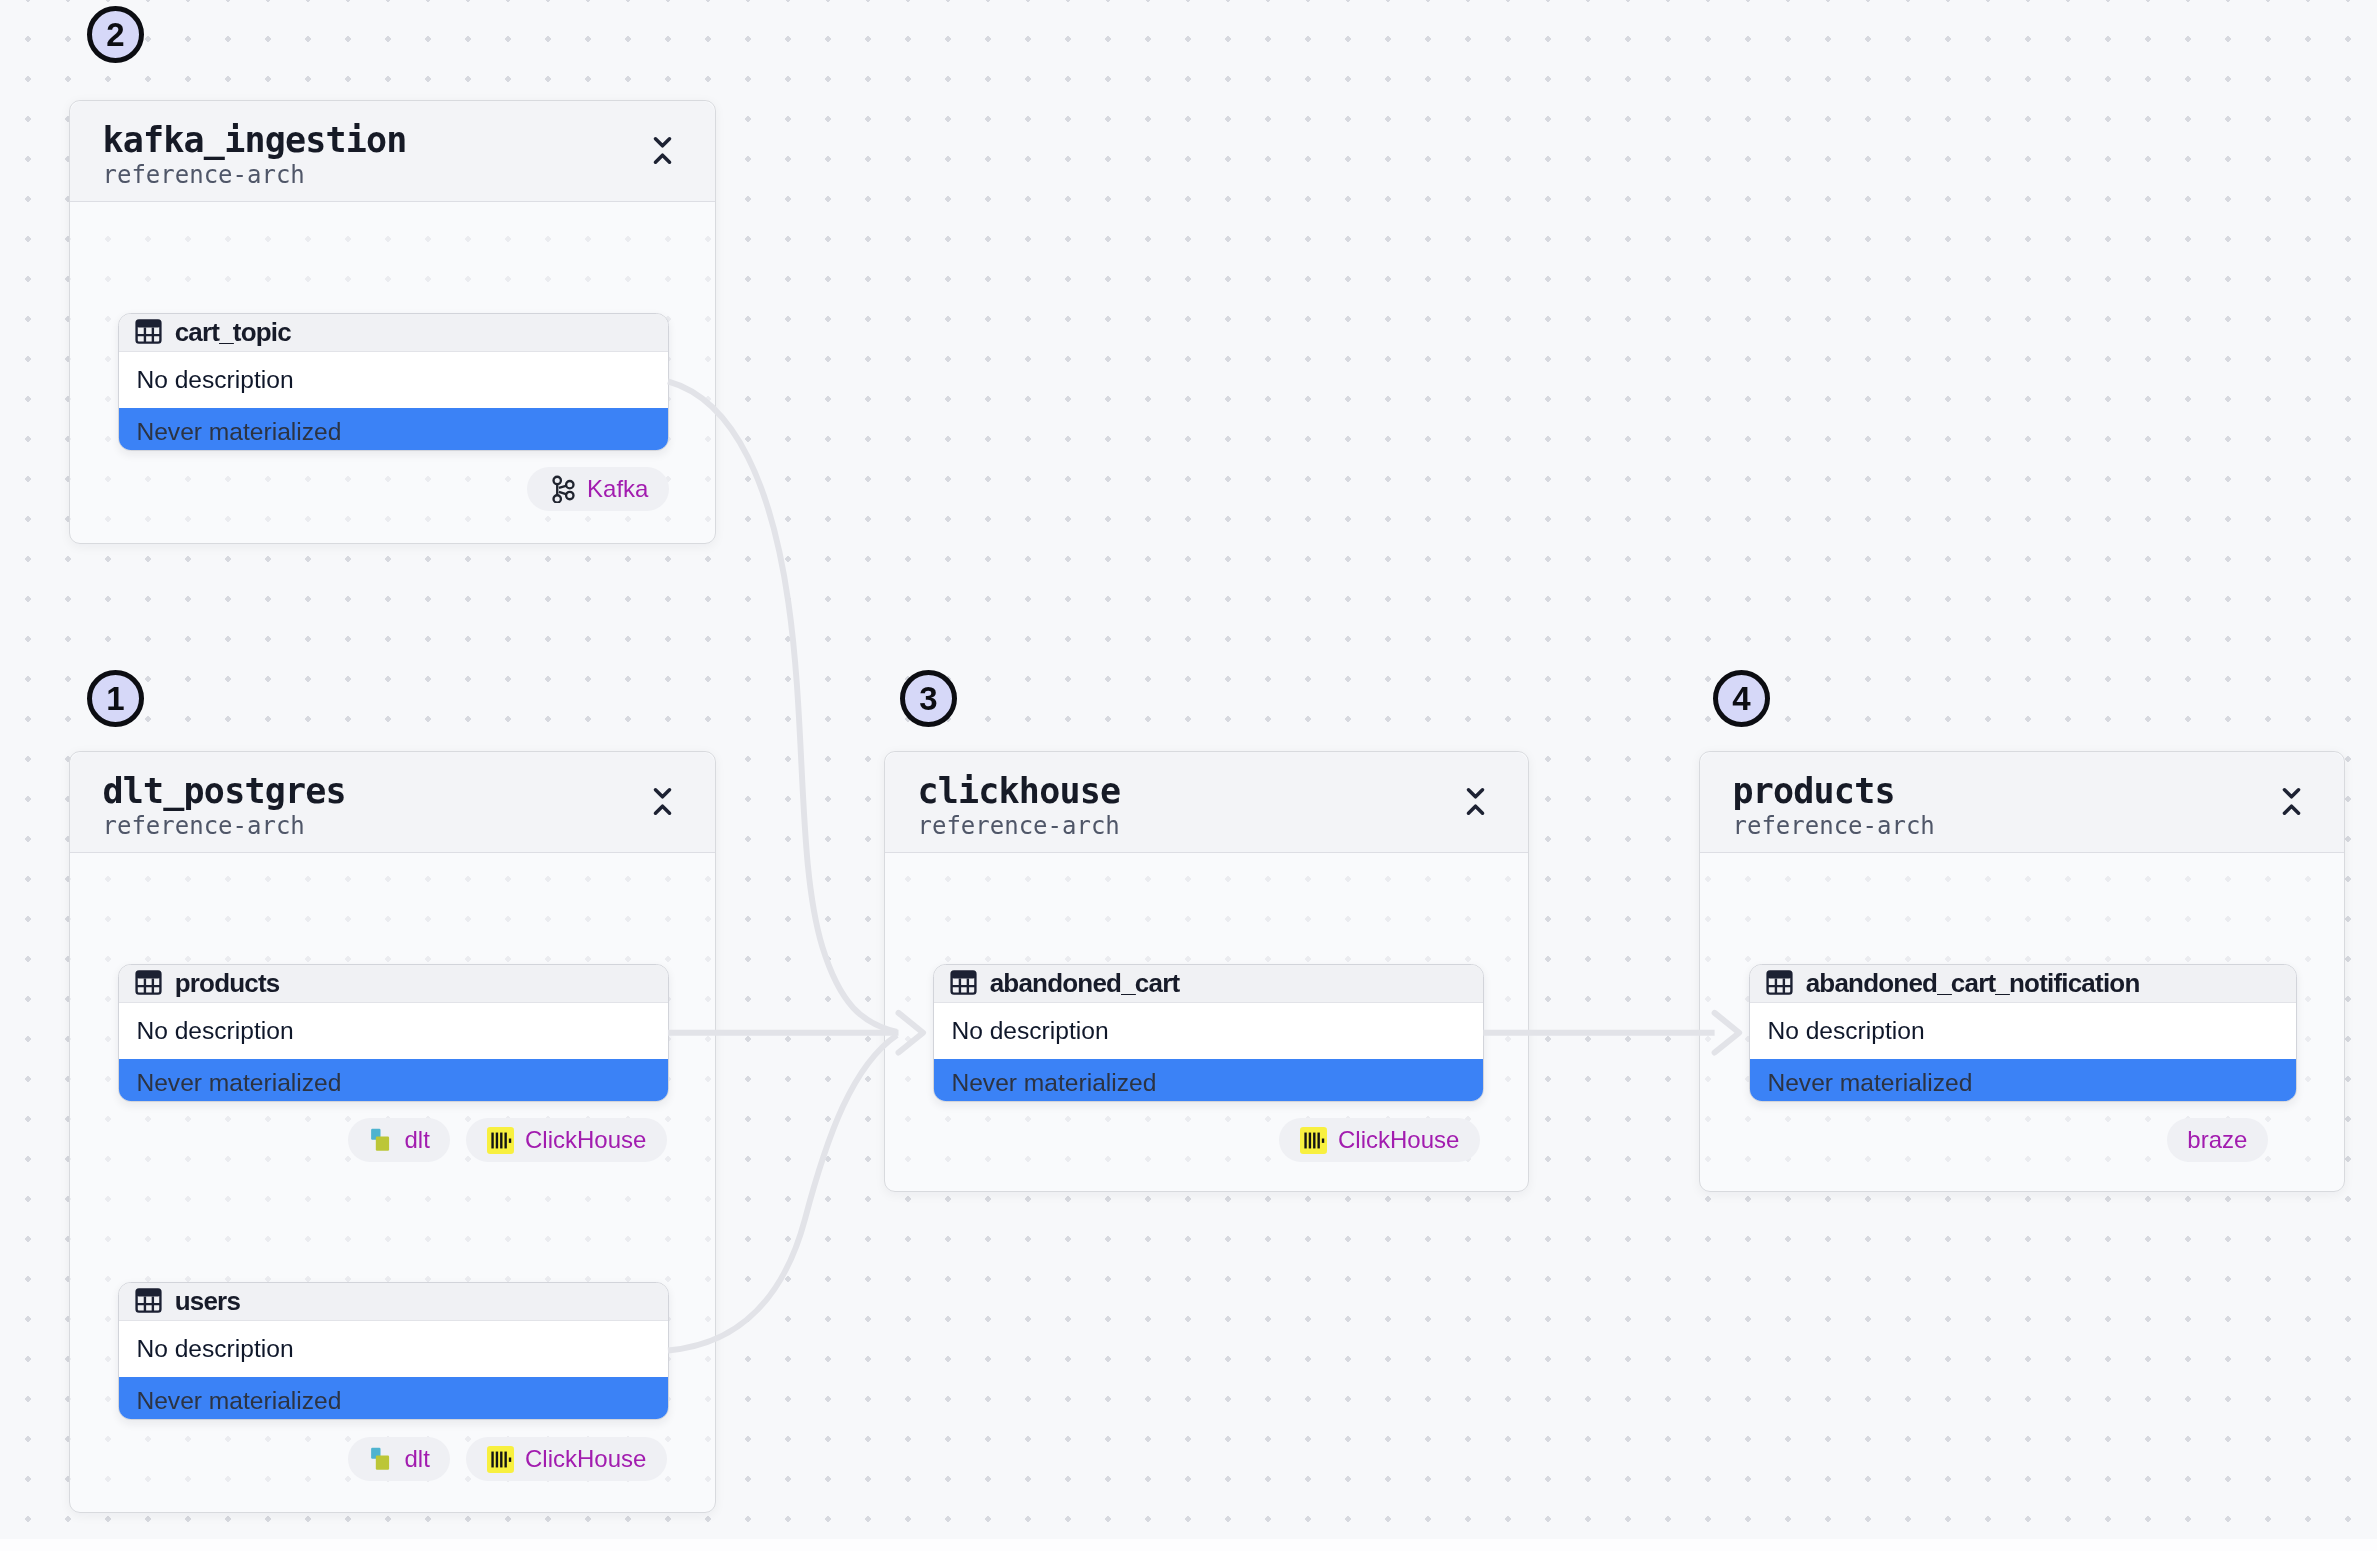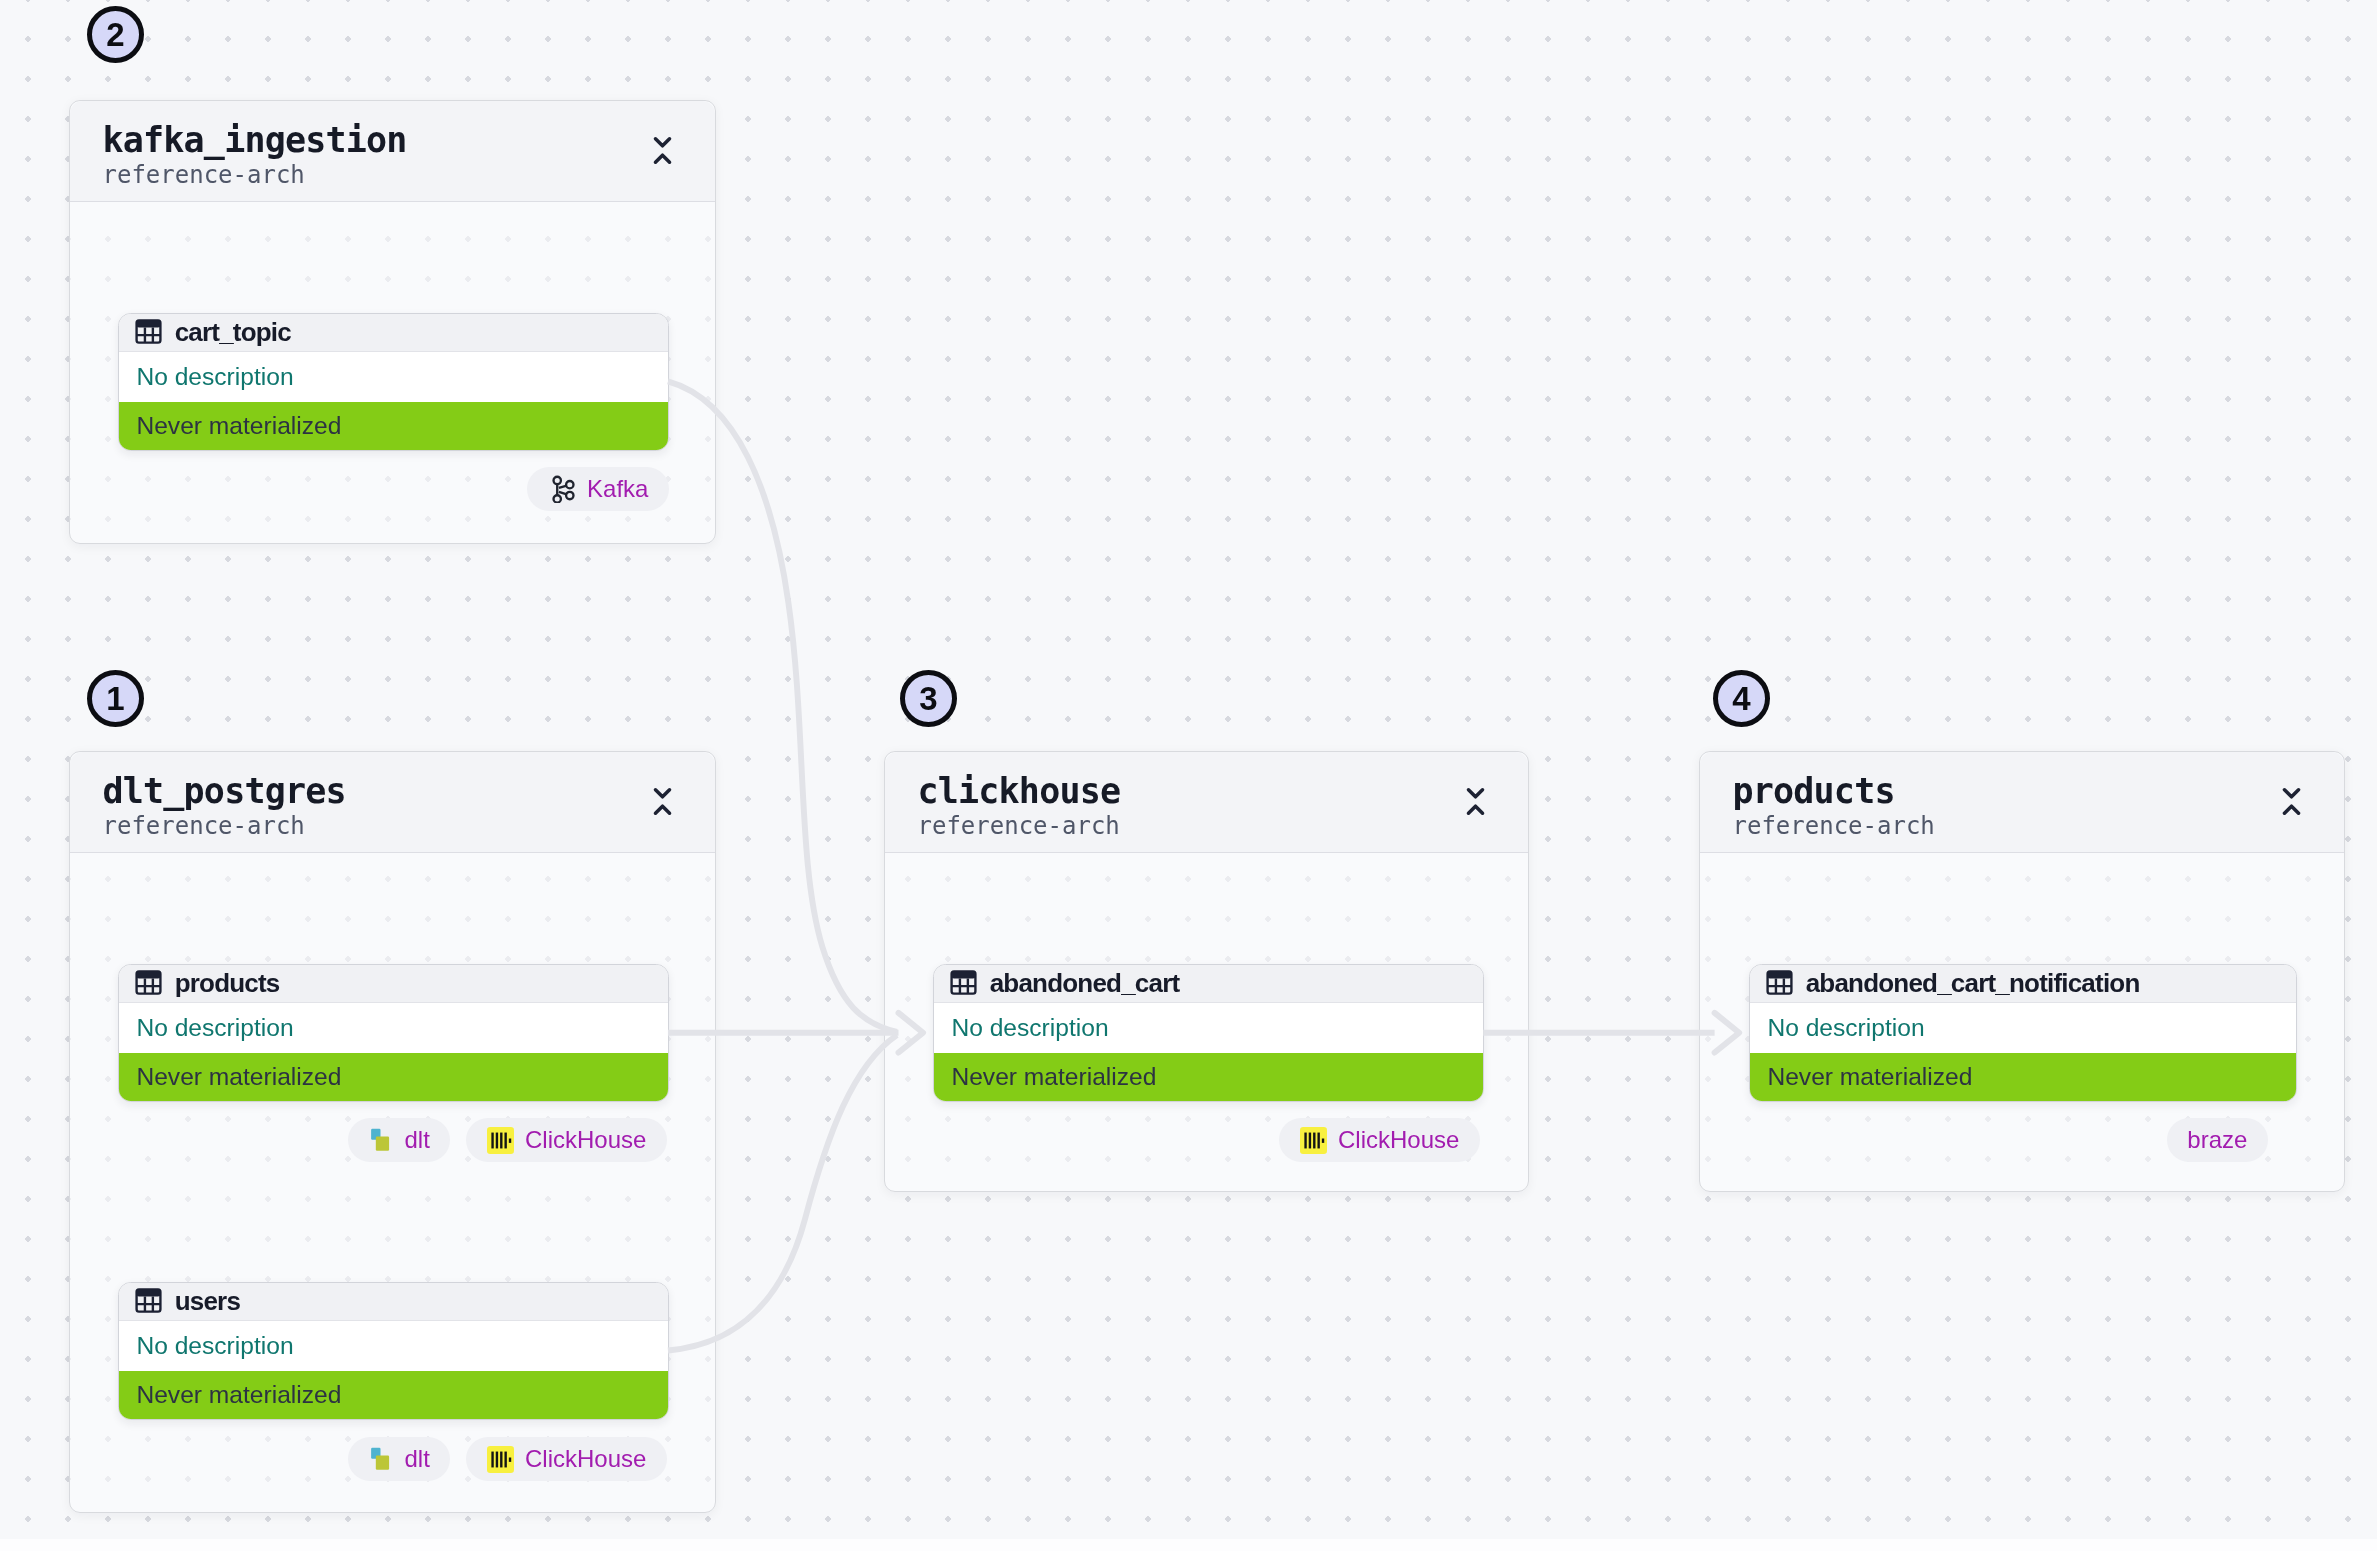--- a/index.html
+++ b/index.html
@@ -77,25 +77,25 @@
   .row-hd{
     height:38px; background:#f0f1f4; border-bottom:0.8px solid #e2e3e8;
     display:flex; align-items:center; gap:12.7px; padding:0 0 0 16px;
   }
   .row-hd .a-name{
     font-family:Liberation Sans, sans-serif;
     font-weight:bold; font-size:26px; letter-spacing:-0.8px; color:#171b29;
     white-space:nowrap;
   }
   .row-desc{
-    height:50px; background:#ffffff; display:flex; align-items:center;
-    padding-left:17.4px; font-size:24.6px; color:#0f766e;
+    height:56px; background:#ffffff; display:flex; align-items:center;
+    padding-left:17.4px; font-size:24.6px; color:#0f172a;
   }
   .row-status{
-    height:48px; background:#84cc16; display:flex; align-items:center;
+    height:48px; background:#3b82f6; display:flex; align-items:center;
     padding-left:17.4px; font-size:24.6px; color:#2c3342;
   }
 
   
   .tags{
     position:absolute; height:44px; display:flex; gap:16px; z-index:20;
     align-items:center;
   }
   .tag{
     height:44px; border-radius:22px; background:#eff0f4;

